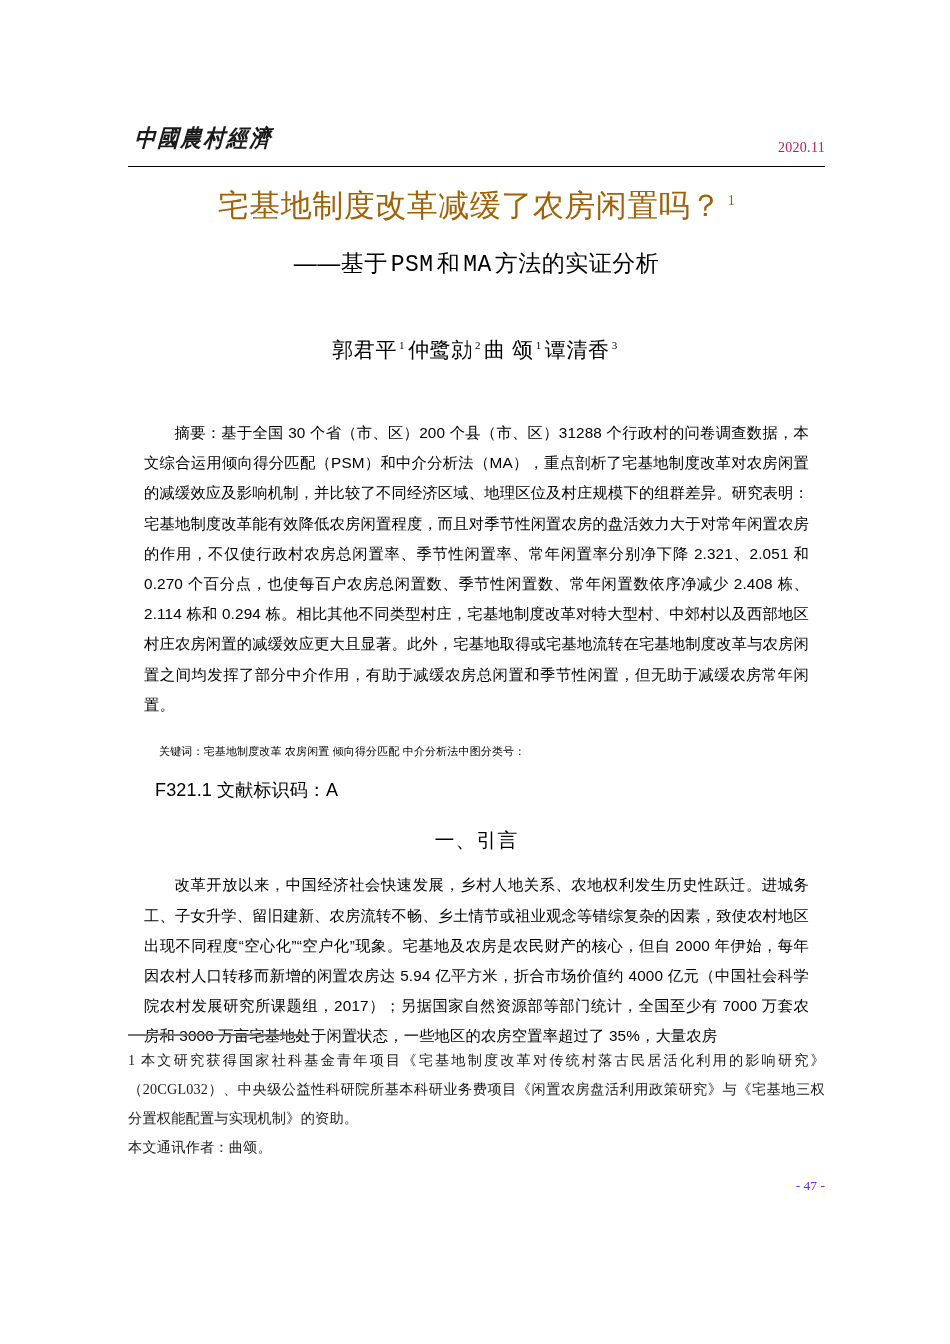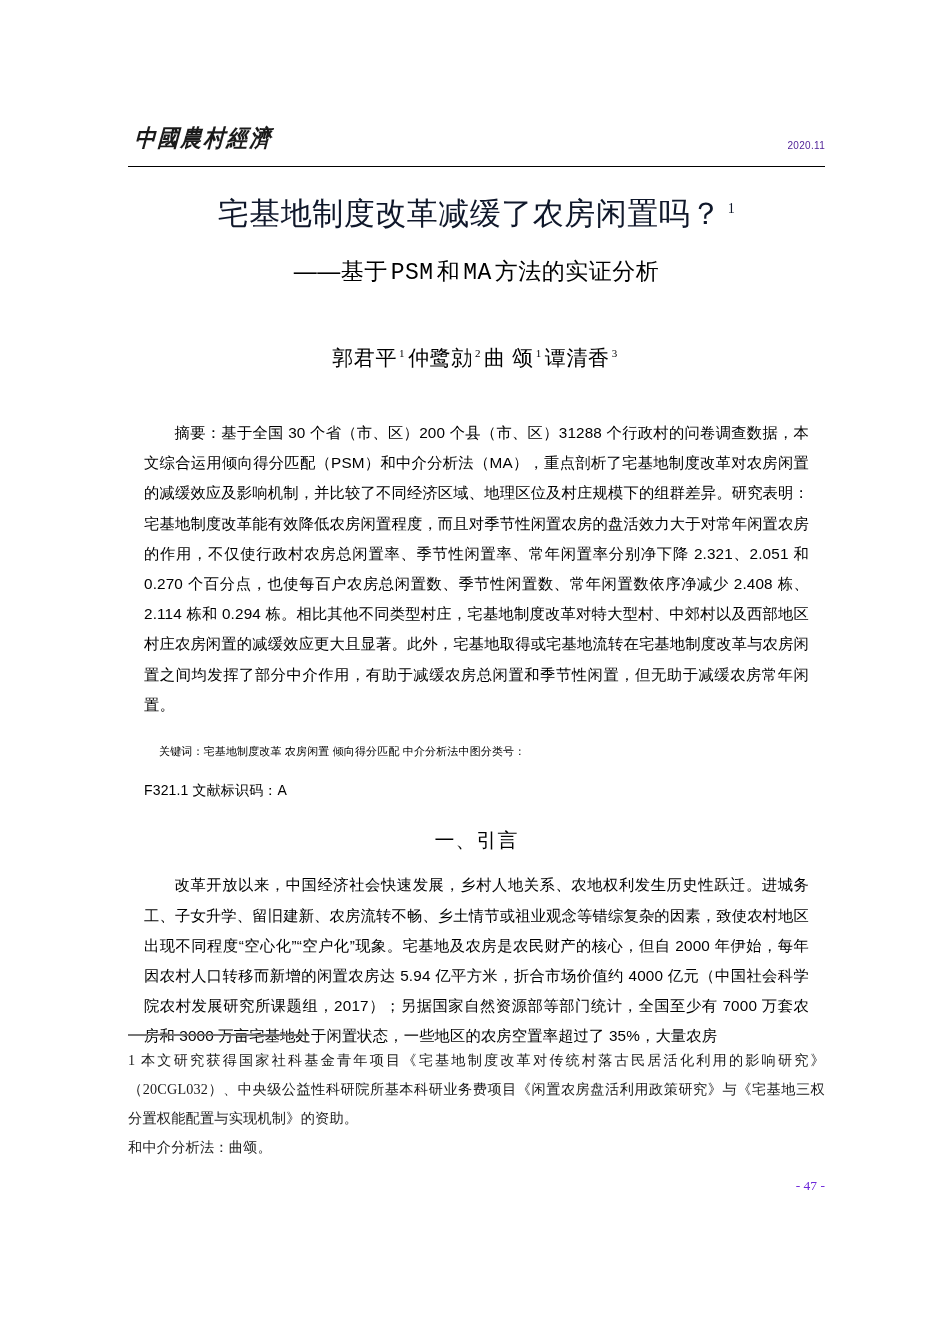--- a/index.html
+++ b/index.html
@@ -43,23 +43,23 @@
     font-style: italic;
     color: #1a1a1a;
     transform: scaleY(1.12) skewX(-3deg);
     transform-origin: left bottom;
     white-space: nowrap;
   }
   .issue-date {
     position: absolute;
     right: 0px;
     top: 14px;
-    font-family: Liberation Sans, sans-serif;
-    font-size: 10px;
-    color: #4c1d95;
+    font-family: Liberation Serif, serif;
+    font-size: 14px;
+    color: #be185d;
     letter-spacing: 0.3px;
   }
   .masthead-rule {
     position: absolute;
     left: 128px;
     top: 166px;
     width: 697px;
     height: 0;
     border-top: 1.6px solid #000;
   }
@@ -71,22 +71,22 @@
     top: 178px;
     width: 697px;
     text-align: center;
   }
   .doc-title {
     font-family: "Liberation Sans", sans-serif;
     font-size: 31px;
     font-weight: normal;
     line-height: 46px;
     letter-spacing: 0.5px;
-    color: #0f172a;
-    margin: 8px;
+    color: #a16207;
+    margin: 0;
   }
   .doc-title .fn-ref {
     font-size: 14px;
     vertical-align: super;
     font-family: "Liberation Serif", serif;
     margin-left: 6px;
   }
   .doc-subtitle {
     font-family: "Liberation Sans", sans-serif;
     font-size: 23px;
@@ -135,23 +135,23 @@
   .keywords {
     font-family: "Liberation Sans", sans-serif;
     font-size: 11px;
     line-height: 30.2px;
     margin: 9px;
     text-indent: 2em;
     letter-spacing: 0.15px;
   }
   .clc-line {
     font-family: "Liberation Sans", sans-serif;
-    font-size: 14px;
+    font-size: 18px;
     line-height: 30.2px;
-    margin: 2px;
+    margin: 9px;
     text-indent: 1em;
     letter-spacing: 0.15px;
   }
 
   .section-heading {
     font-family: "Liberation Sans", sans-serif;
     font-size: 20px;
     text-align: center;
     margin: 22px 0 10px 0;
     letter-spacing: 1px;
@@ -220,18 +220,18 @@
     <p class="clc-line">F321.1 文献标识码：A</p>
 
     <h3 class="section-heading">一、引言</h3>
 
     <p class="para indent">改革开放以来，中国经济社会快速发展，乡村人地关系、农地权利发生历史性跃迁。进城务工、子女升学、留旧建新、农房流转不畅、乡土情节或祖业观念等错综复杂的因素，致使农村地区出现不同程度“空心化”“空户化”现象。宅基地及农房是农民财产的核心，但自 2000 年伊始，每年因农村人口转移而新增的闲置农房达 5.94 亿平方米，折合市场价值约 4000 亿元（中国社会科学院农村发展研究所课题组，2017）；另据国家自然资源部等部门统计，全国至少有 7000 万套农房和 3000 万亩宅基地处于闲置状态，一些地区的农房空置率超过了 35%，大量农房</p>
   </div>
 
   <div class="footnote-area">
     <div class="footnote-rule"></div>
     <p class="footnote">1  本文研究获得国家社科基金青年项目《宅基地制度改革对传统村落古民居活化利用的影响研究》（20CGL032）、中央级公益性科研院所基本科研业务费项目《闲置农房盘活利用政策研究》与《宅基地三权分置权能配置与实现机制》的资助。</p>
-    <p class="footnote">和中介分析法：曲颂。</p>
+    <p class="footnote">本文通讯作者：曲颂。</p>
   </div>
 
   <div class="page-number">- 47 -</div>
 
 </div>
 
 </body></html>

